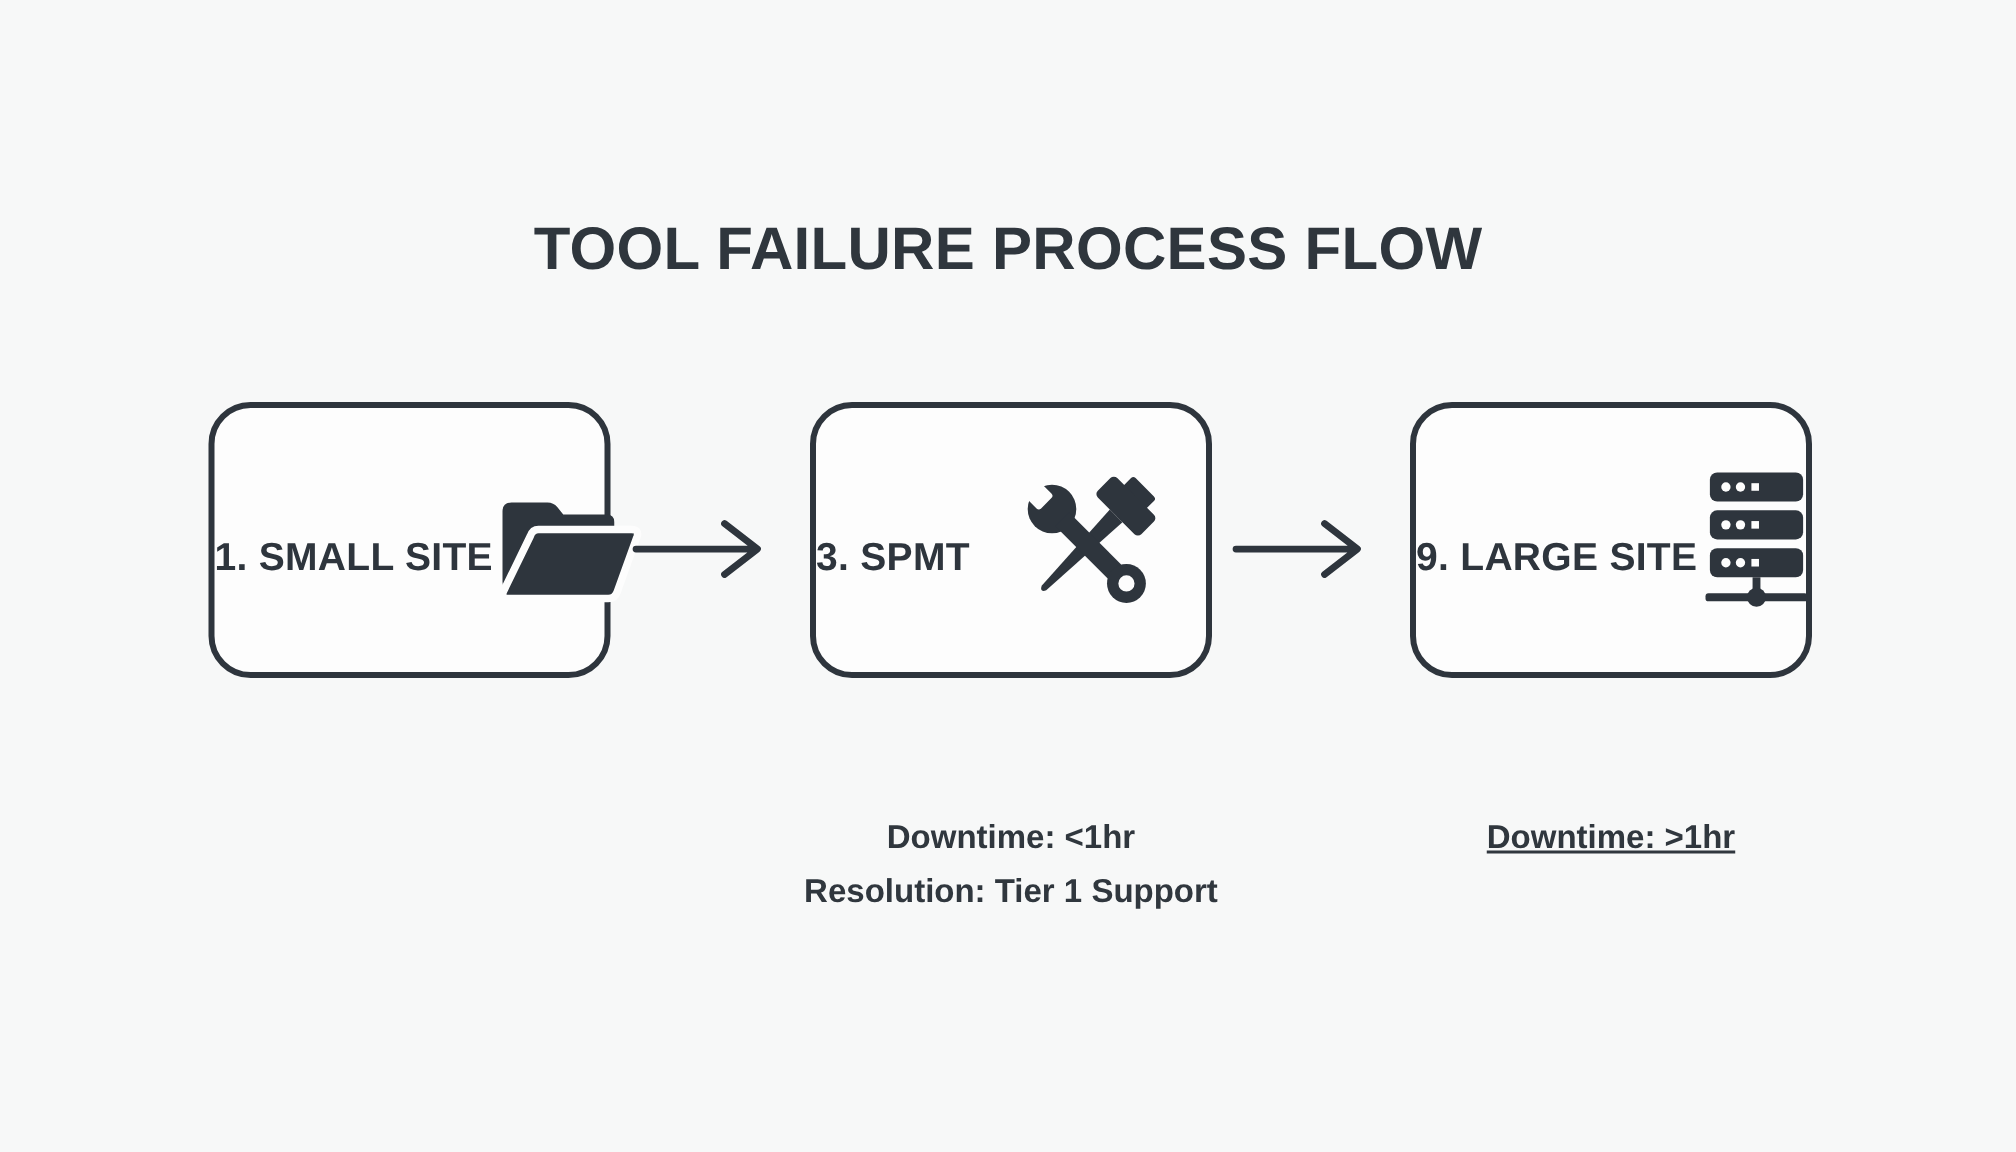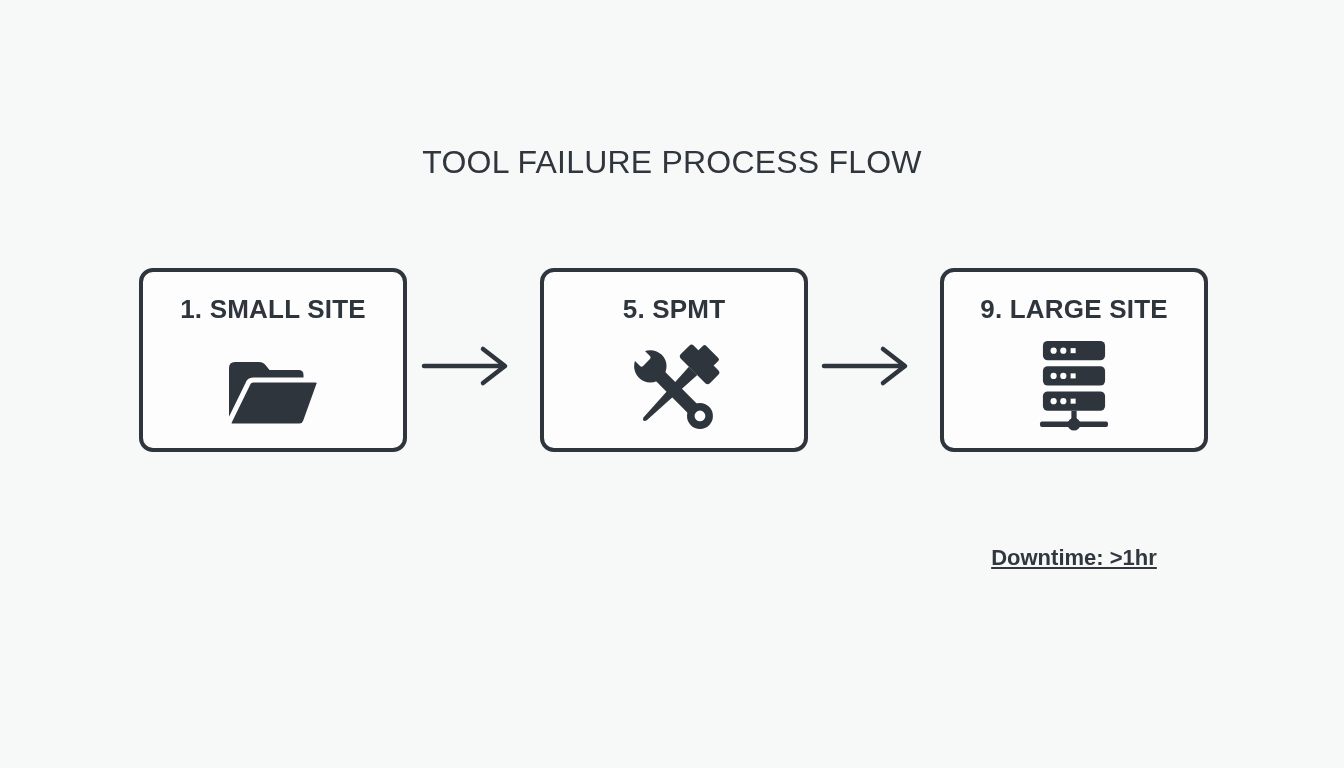--- a/index.html
+++ b/index.html
@@ -4,27 +4,27 @@
 <style>
   * { margin:0; padding:0; box-sizing:border-box; }
   html,body { background:#eef0f0; }
   body { font-family:"Liberation Sans", sans-serif; }
   #canvas {
     position:relative; width:1344px; height:768px;
     background:#f7f8f8; overflow:hidden; margin:0 auto;
   }
   .title {
     position:absolute; top:144px; left:0; width:100%;
-    text-align:center; font-size:32px; font-weight:normal;
+    text-align:center; font-size:40px; font-weight:bold;
     color:#2f363d; letter-spacing:0.2px;
   }
   .step {
     position:absolute; top:268px; width:268px; height:184px;
-    background:#fdfdfd; border:4px solid #2e353d; border-radius:14px;
-    display:flex; flex-direction:column; align-items:center;
+    background:#fdfdfd; border:4px solid #2e353d; border-radius:28px;
+    display:flex; align-items:center;
   }
   .step-1 { left:139px; }
   .step-2 { left:540px; }
   .step-3 { left:940px; }
   .step-label {
     margin-top:22px; font-size:26px; font-weight:bold;
     color:#2e353d; letter-spacing:0.2px; white-space:nowrap;
   }
   .step-icon { margin-top:6px; display:flex; align-items:center; justify-content:center; flex:1; }
   .arrow { position:absolute; top:344px; }
@@ -56,21 +56,21 @@
     </div>
   </div>
 
   <div class="arrow arrow-1">
     <svg width="104" height="44" viewBox="0 0 104 44">
       <path d="M3 22 H82 M62 5 L84 22 L62 39" fill="none" stroke="#2e353d" stroke-width="4.5" stroke-linecap="round" stroke-linejoin="round"></path>
     </svg>
   </div>
 
   <div class="step step-2">
-    <div class="step-label">5. SPMT</div>
+    <div class="step-label">3. SPMT</div>
     <div class="step-icon">
       <svg width="108" height="108" viewBox="0 0 100 100">
 
         <g transform="rotate(45 50 50)" fill="#2e353d">
           <rect x="40" y="0" width="20" height="10" rx="2"></rect>
           <rect x="31" y="8" width="38" height="17" rx="3"></rect>
           <path d="M44.5 25 L55.5 25 L52 88 Q50 92 48 88 Z"></path>
         </g>
 
         <g transform="rotate(-45 50 50)">
@@ -108,18 +108,22 @@
             <circle cx="29" cy="64" r="3.2"></circle>
             <rect x="36.5" y="61.4" width="5.2" height="5.2"></rect>
         </g>
         <rect x="37.3" y="74" width="5.4" height="12"></rect>
         <rect x="5" y="85" width="70" height="5.5" rx="2"></rect>
         <circle cx="40" cy="87.7" r="6.5"></circle>
       </svg>
     </div>
   </div>
 
+  <div class="note note-spmt">
+    <div>Downtime: &lt;1hr</div>
+    <div>Resolution: Tier 1 Support</div>
+  </div>
 
   <div class="note note-large">
     <div>Downtime: &gt;1hr</div>
   </div>
 
 </div>
 
 </body></html>

